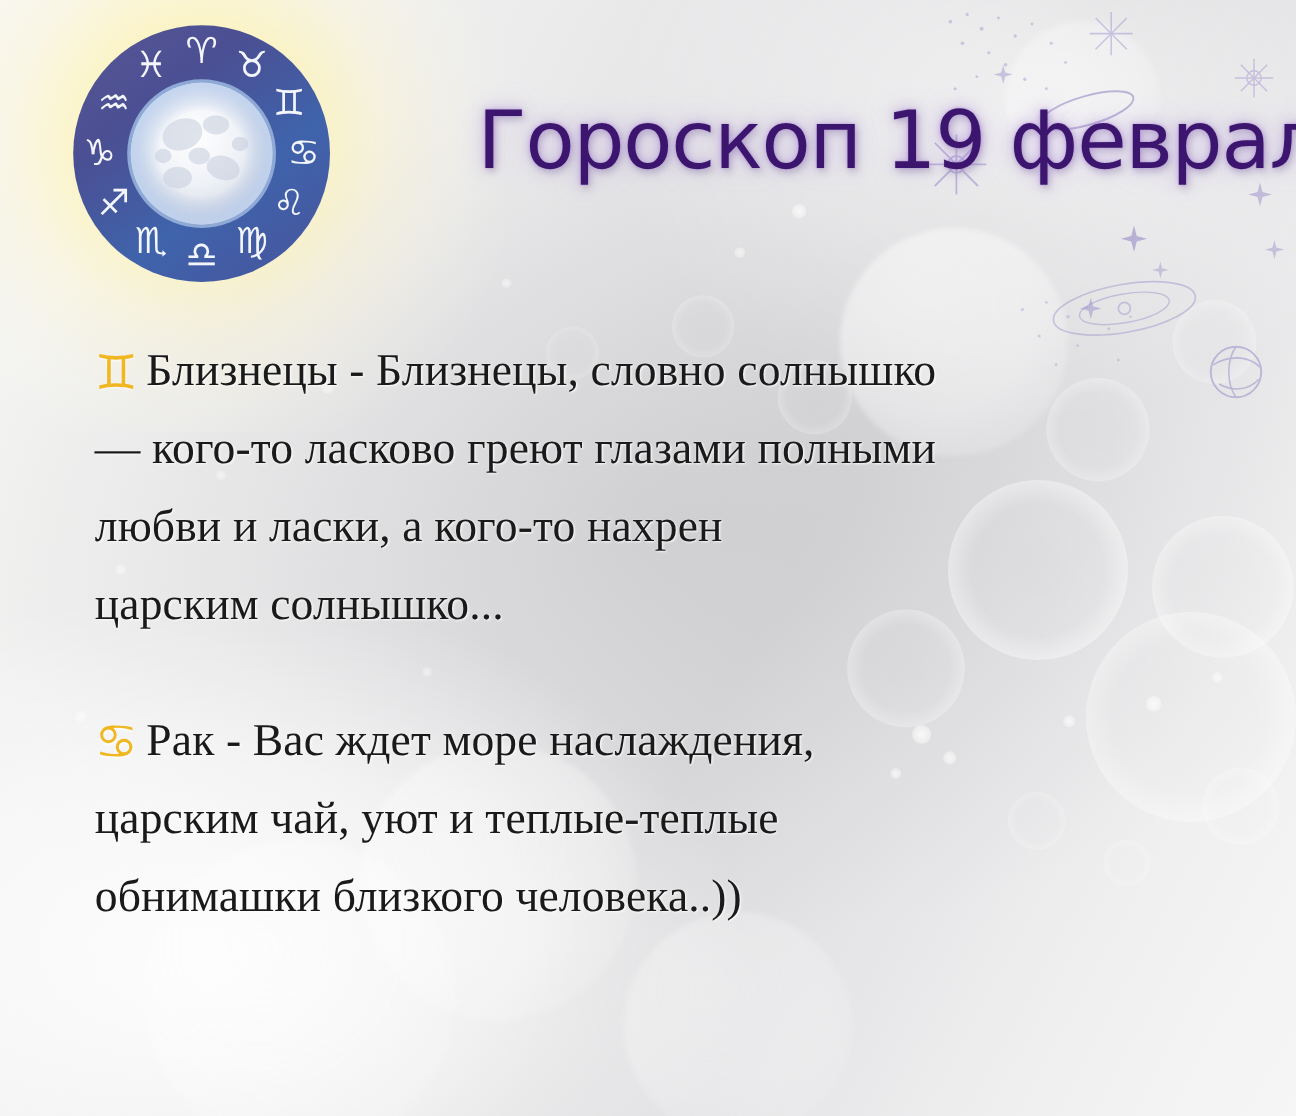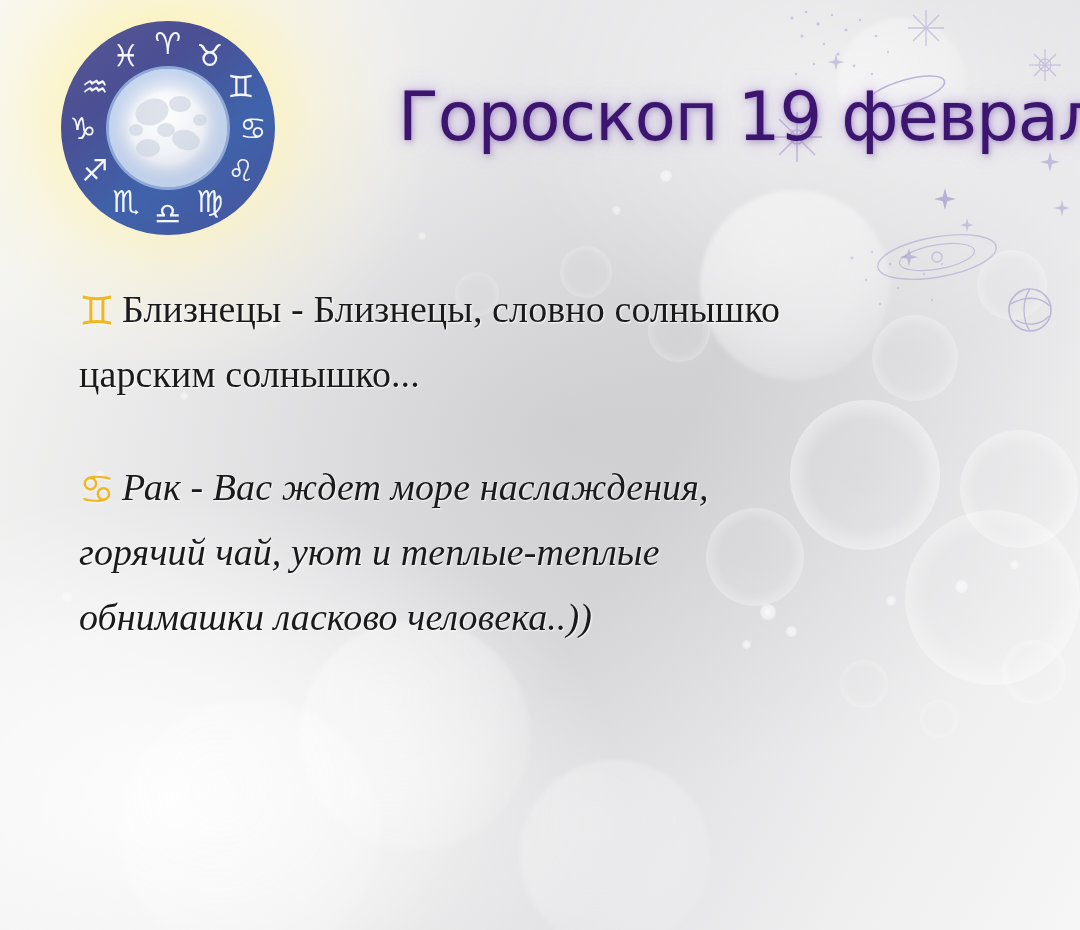--- a/index.html
+++ b/index.html
@@ -125,21 +125,21 @@
     position: absolute;
     left: 48px;
     top: 277px;
     width: 980px;
     margin-left: 31px;
   }
 
   .para {
     margin: 0 0 48px 0;
   }
-  .para:last-child { margin-bottom: 0; font-style: italic; }
+  .para:last-child { margin-bottom: 0; }
 
   .line {
     display: block;
     font-size: 38px;
     line-height: 65px;
     color: #1a1a1a;
     letter-spacing: 0.1px;
     text-shadow: 1px 1px 2px rgba(255,255,255,0.85), 0 0 1px rgba(255,255,255,0.7);
     white-space: nowrap;
   }
@@ -349,24 +349,26 @@
       <text x="66" y="35">♓</text>
     </g>
   </svg>
 
   <div id="title">Гороскоп 19 февраля</div>
 
   <div id="body">
 
     <div class="para">
       <span class="line"><span class="zsign">♊</span><span>Близнецы - Близнецы, словно солнышко</span></span>
+      <span class="line">— кого-то ласково греют глазами полными</span>
+      <span class="line">любви и ласки, а кого-то нахрен</span>
       <span class="line">царским солнышко...</span>
     </div>
 
     <div class="para">
       <span class="line"><span class="zsign">♋</span><span>Рак - Вас ждет море наслаждения,</span></span>
-      <span class="line">горячий чай, уют и теплые-теплые</span>
-      <span class="line">обнимашки ласково человека..))</span>
+      <span class="line">царским чай, уют и теплые-теплые</span>
+      <span class="line">обнимашки близкого человека..))</span>
     </div>
 
   </div>
 
 </div>
 
 </body></html>

